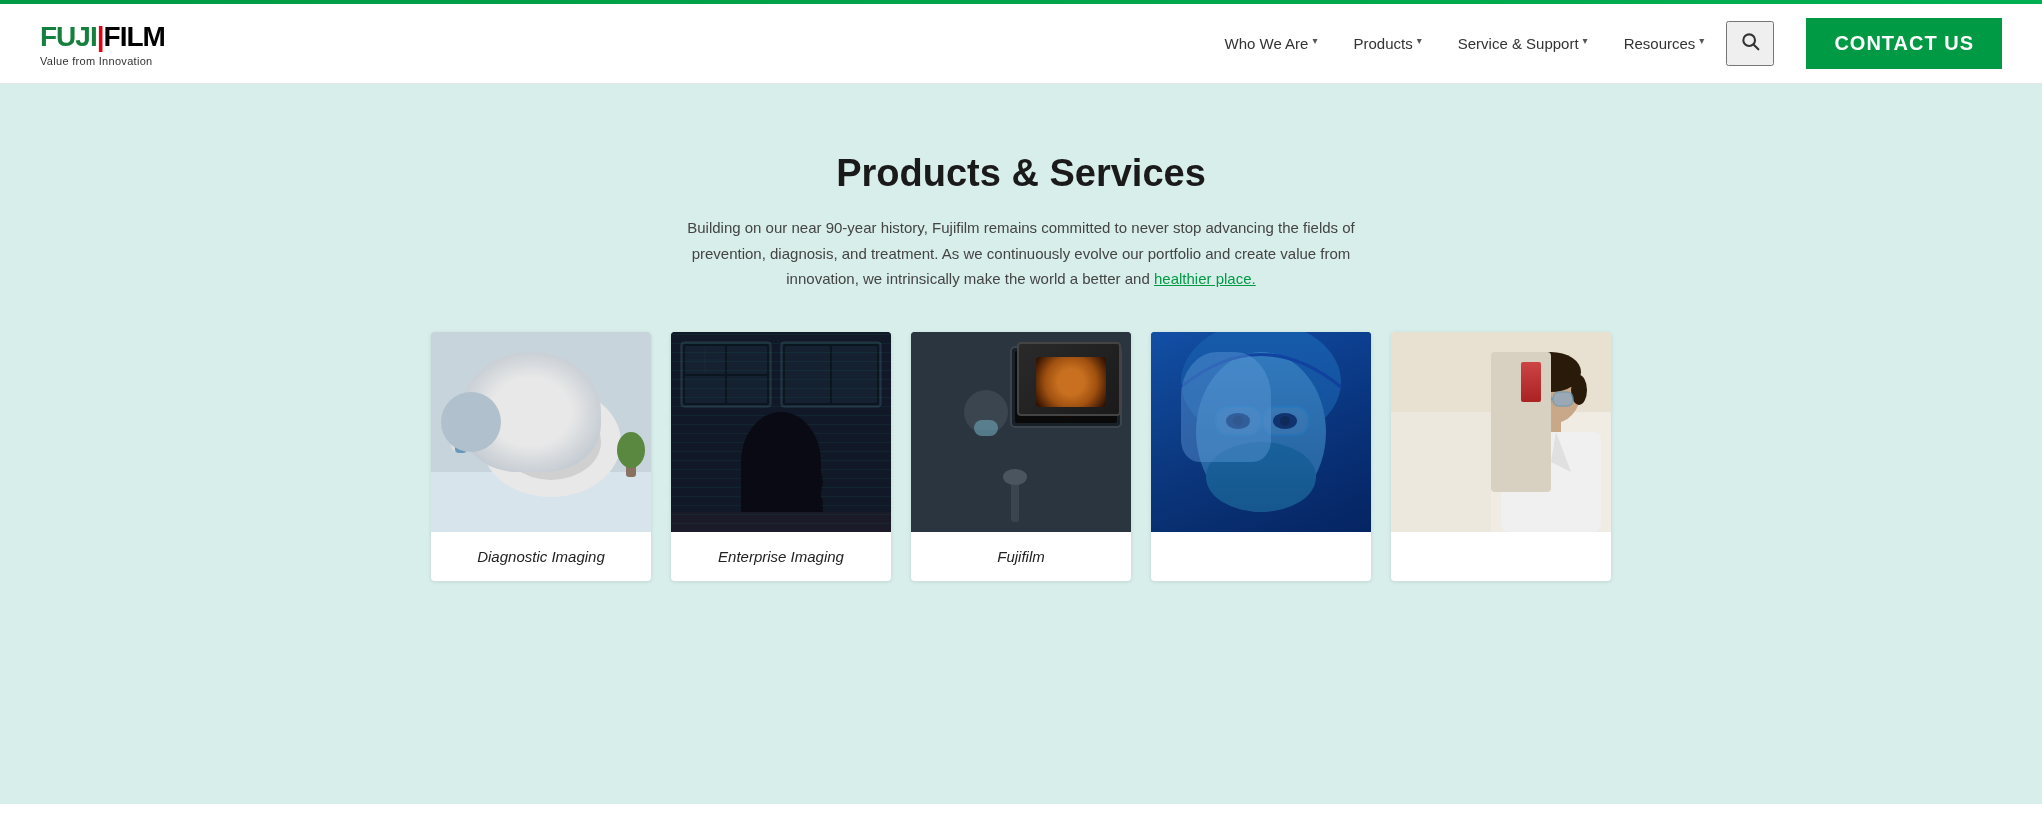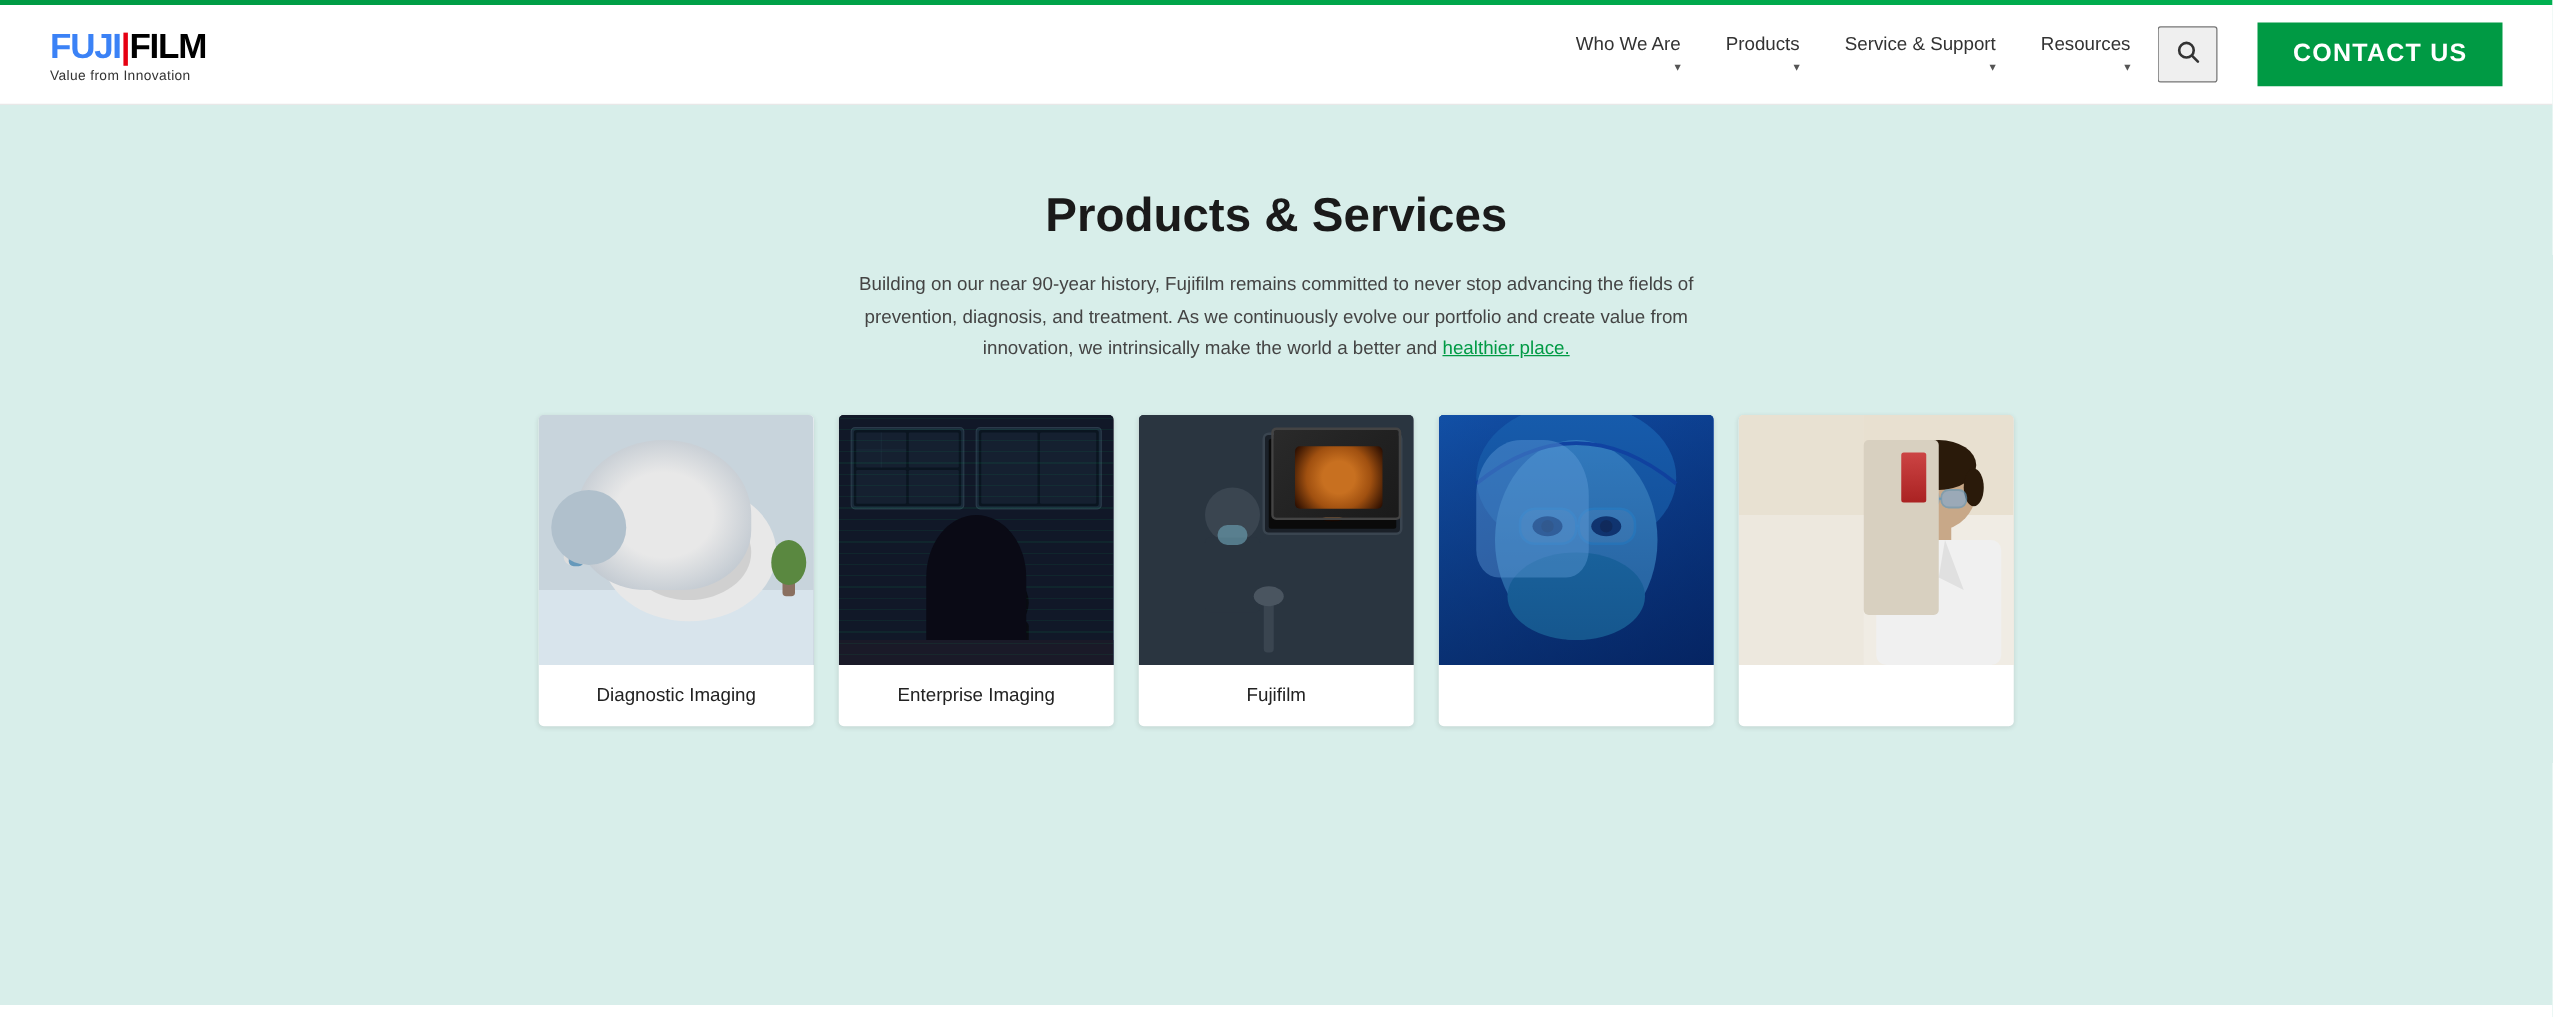--- a/index.html
+++ b/index.html
@@ -29,48 +29,47 @@
       align-items: flex-start;
     }
 
     .logo-text {
       font-size: 28px;
       font-weight: 900;
       letter-spacing: -1px;
       color: #000;
     }
 
-    .logo-text span.fuji { color: #3b82f6; }
+    .logo-text span.fuji { color: #15803d; }
     .logo-text span.bar { color: #e60012; font-weight: 900; }
     .logo-text span.film { color: #000; }
 
     .logo-tagline {
       font-size: 11px;
       color: #333;
       margin-top: 2px;
       letter-spacing: 0.3px;
     }
 
     .nav-area {
       display: flex;
       align-items: center;
       gap: 8px;
     }
 
     .nav-item {
       display: flex;
-      align-items: flex-end;
+      align-items: flex-start;
       gap: 4px;
       padding: 8px 14px;
       font-size: 15px;
       color: #333;
       cursor: pointer;
       white-space: nowrap;
       text-decoration: none;
-      flex-direction: column;
     }
 
     .chevron {
       font-size: 10px;
       color: #555;
     }
 
     .search-icon-btn {
       padding: 8px 12px;
       cursor: pointer;
@@ -124,20 +123,21 @@
       color: #009a44;
     }
 
     
     .cards-container {
       display: flex;
       justify-content: center;
       gap: 20px;
       margin-top: 27px;
       flex-wrap: wrap;
+      font-style: italic;
     }
 
     .card {
       background: #fff;
       border-radius: 4px;
       overflow: hidden;
       width: 220px;
       cursor: pointer;
       box-shadow: 0 1px 4px rgba(0,0,0,0.1);
       transition: box-shadow 0.2s;

